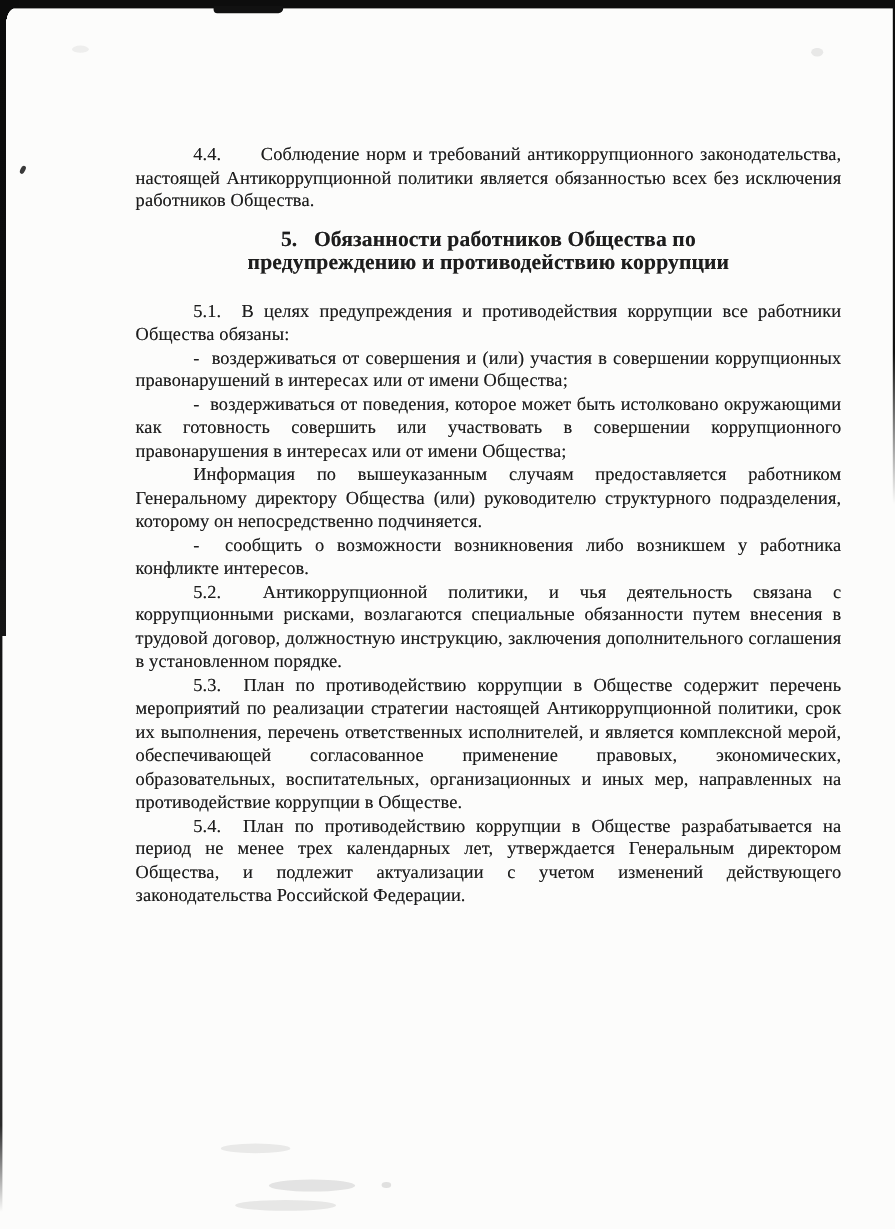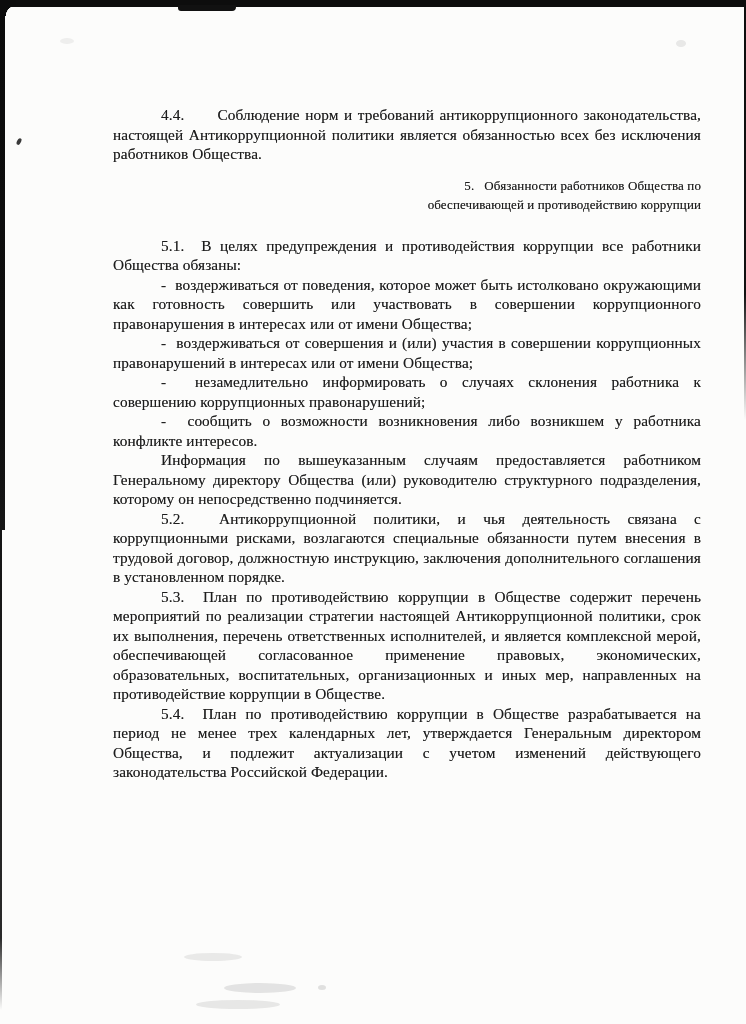--- a/index.html
+++ b/index.html
@@ -9,42 +9,42 @@
     width: 746px; height: 1024px;
     position: relative;
     overflow: hidden;
     background: #fcfcfb;
     font-family: "Liberation Serif", "DejaVu Serif", serif;
   }
 
   
   .text-column {
     position: absolute;
-    left: 113px; top: 105px;
+    left: 113px; top: 119px;
     width: 588px;
     color: #1d1d1d;
     font-size: 15.3px;
     line-height: 19.5px;
     text-align: justify;
     letter-spacing: 0.1px;
     text-shadow: 0 0 0.4px rgba(20,20,20,0.55);
   }
   .para {
     margin: 0;
     text-indent: 48px;
   }
   .para.justify-last {
     text-align-last: justify;
   }
   .section-heading {
     margin: 12px 0 19px 0;
-    font-size: 13px;
+    font-size: 18px;
     line-height: 19.5px;
-    font-weight: normal;
-    text-align: right;
+    font-weight: bold;
+    text-align: center;
     text-indent: 0;
   }
   .section-heading .hline { display: block; }
   .heading-gap-top { margin-top: 21px; }
 
   
   .scan-edge-top {
     position: absolute; left: 0; top: 0;
     width: 746px; height: 7px;
     background: #0d0d0d;
@@ -115,35 +115,34 @@
   <div class="smudge smudge-d"></div>
   <div class="smudge smudge-e"></div>
   <div class="smudge smudge-f"></div>
 
   <section class="text-column">
 
     <p class="para">4.4.&nbsp;&nbsp;&nbsp;&nbsp;&nbsp;&nbsp;Соблюдение норм и требований антикоррупционного законодательства, настоящей Антикоррупционной политики является обязанностью всех без исключения работников Общества.</p>
 
     <h2 class="section-heading">
       <span class="hline">5.&nbsp;&nbsp;&nbsp;Обязанности работников Общества по</span>
-      <span class="hline">обеспечивающей и противодействию коррупции</span>
+      <span class="hline">предупреждению и противодействию коррупции</span>
     </h2>
 
     <p class="para heading-gap-top">5.1.&nbsp;&nbsp;В целях предупреждения и противодействия коррупции все работники Общества обязаны:</p>
 
+    <p class="para">-&nbsp;&nbsp;воздерживаться от совершения и (или) участия в совершении коррупционных правонарушений в интересах или от имени Общества;</p>
+
     <p class="para">-&nbsp;&nbsp;воздерживаться от поведения, которое может быть истолковано окружающими как готовность совершить или участвовать в совершении коррупционного правонарушения в интересах или от имени Общества;</p>
 
-    <p class="para">-&nbsp;&nbsp;воздерживаться от совершения и (или) участия в совершении коррупционных правонарушений в интересах или от имени Общества;</p>
-
-    <p class="para">-&nbsp;&nbsp;незамедлительно информировать о случаях склонения работника к совершению коррупционных правонарушений;</p>
 
 
+    <p class="para">Информация по вышеуказанным случаям предоставляется работником Генеральному директору Общества (или) руководителю структурного подразделения, которому он непосредственно подчиняется.</p>
+
     <p class="para">-&nbsp;&nbsp;сообщить о возможности возникновения либо возникшем у работника конфликте интересов.</p>
-
-    <p class="para">Информация по вышеуказанным случаям предоставляется работником Генеральному директору Общества (или) руководителю структурного подразделения, которому он непосредственно подчиняется.</p>
 
     <p class="para">5.2.&nbsp;&nbsp;Антикоррупционной политики, и чья деятельность связана с коррупционными рисками, возлагаются специальные обязанности путем внесения в трудовой договор, должностную инструкцию, заключения дополнительного соглашения в установленном порядке.</p>
 
     <p class="para">5.3.&nbsp;&nbsp;План по противодействию коррупции в Обществе содержит перечень мероприятий по реализации стратегии настоящей Антикоррупционной политики, срок их выполнения, перечень ответственных исполнителей, и является комплексной мерой, обеспечивающей согласованное применение правовых, экономических, образовательных, воспитательных, организационных и иных мер, направленных на противодействие коррупции в Обществе.</p>
 
     <p class="para">5.4.&nbsp;&nbsp;План по противодействию коррупции в Обществе разрабатывается на период не менее трех календарных лет, утверждается Генеральным директором Общества, и подлежит актуализации с учетом изменений действующего законодательства Российской Федерации.</p>
 
 
 
 

